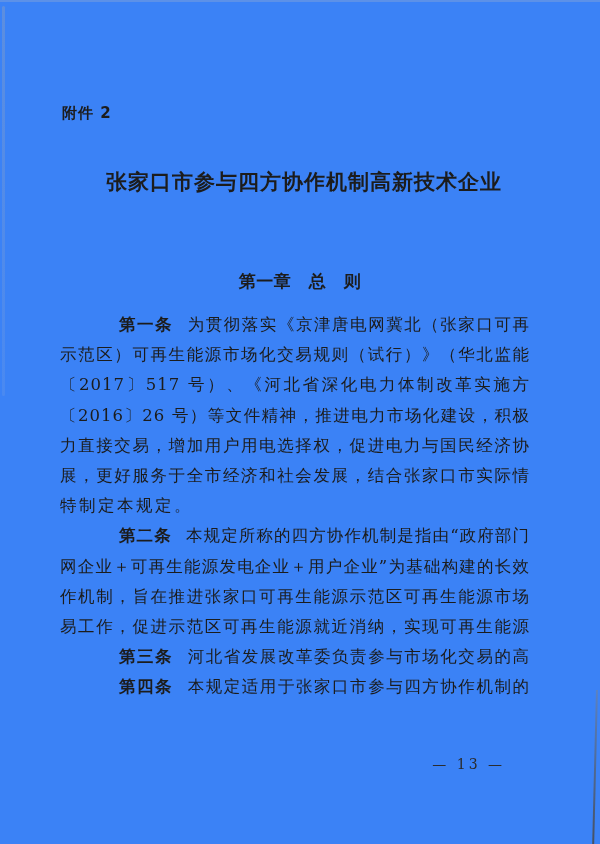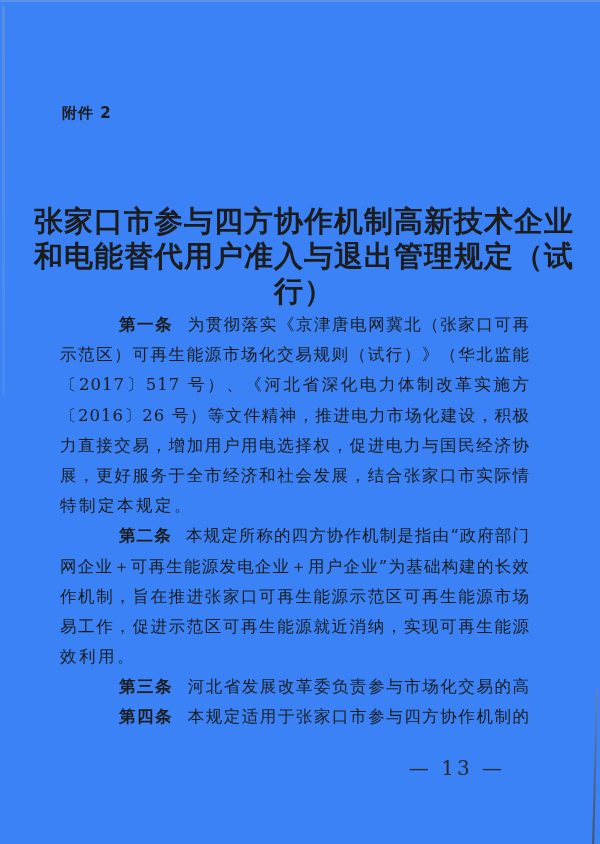--- a/index.html
+++ b/index.html
@@ -26,22 +26,22 @@
     background:linear-gradient(to bottom, rgba(130,130,130,0.45), rgba(70,70,70,0.85));
     transform:rotate(1.4deg);
   }
   .attachment {
     position:absolute; left:62px; top:104px;
     font-family:"DejaVu Sans","Liberation Sans",sans-serif;
     font-weight:700; font-size:15px; letter-spacing:1px;
   }
   .title {
     position:absolute; left:8px; right:0; top:164px;
-    text-align:center; font-weight:700; font-size:29px;
-    line-height:35px; letter-spacing:1px;margin-top:40px;
+    text-align:center; font-weight:700; font-size:21px;
+    line-height:35px; letter-spacing:1px;
   }
   .chapter {
     position:absolute; left:0; right:0; top:270px;
     text-align:center; font-weight:700; font-size:17px; letter-spacing:0.5px;
   }
   .doc-body {
     position:absolute; left:60px; top:310px; width:470px;
   }
   .line {
     height:30.2px; line-height:30.2px; font-size:16.5px;
@@ -55,55 +55,54 @@
     letter-spacing:2.5px;
   }
   .article-label {
     font-weight:700;
     font-family:"DejaVu Sans","Liberation Sans",sans-serif;
     margin-left:31px;
   }
   .label-gap { display:inline-block; width:14px; }
   .page-number {
     position:absolute; top:756px; right:95px;
-    font-size:20px; letter-spacing:3px; color:#2a2a2a;
+    font-size:14px; letter-spacing:3px; color:#2a2a2a;
     font-family:"DejaVu Serif","Liberation Serif",serif;
   }
 </style>
 </head>
 <body>
 
 <div class="page">
   <div class="scan-edge-top"></div>
   <div class="scan-edge-left"></div>
 
   <div class="attachment">附件 2</div>
 
   <div class="title">
     <div>张家口市参与四方协作机制高新技术企业</div>
-    <div>和电能替代用户准入与退出管理规定（试行）</div>
   </div>
 
+  <div class="chapter">第一章　总　则</div>
 
   <div class="doc-body" id="doc-body">
       <div class="article">
         <div class="line first"><span class="article-label">第一条</span><span class="label-gap"></span><span>为贯彻落实《京津唐电网冀北（张家口可再生能源</span></div>
         <div class="line">示范区）可再生能源市场化交易规则（试行）》（华北监能市场</div>
         <div class="line">〔2017〕517 号）、《河北省深化电力体制改革实施方案》（冀政字</div>
         <div class="line">〔2016〕26 号）等文件精神，推进电力市场化建设，积极开展电</div>
         <div class="line">力直接交易，增加用户用电选择权，促进电力与国民经济协调发</div>
         <div class="line">展，更好服务于全市经济和社会发展，结合张家口市实际情况，</div>
         <div class="line flush">特制定本规定。</div>
       </div>
       <div class="article">
         <div class="line first"><span class="article-label">第二条</span><span class="label-gap"></span><span>本规定所称的四方协作机制是指由“政府部门＋电</span></div>
         <div class="line">网企业＋可再生能源发电企业＋用户企业”为基础构建的长效合</div>
         <div class="line">作机制，旨在推进张家口可再生能源示范区可再生能源市场化交</div>
         <div class="line">易工作，促进示范区可再生能源就近消纳，实现可再生能源的高</div>
-        <div class="line flush">效利用。</div>
       </div>
       <div class="article">
         <div class="line first"><span class="article-label">第三条</span><span class="label-gap"></span><span>河北省发展改革委负责参与市场化交易的高新技术</span></div>
       </div>
       <div class="article">
         <div class="line first"><span class="article-label">第四条</span><span class="label-gap"></span><span>本规定适用于张家口市参与四方协作机制的高新技</span></div>
       </div>
     </div>
 
   <div class="page-number">— 13 —</div>

